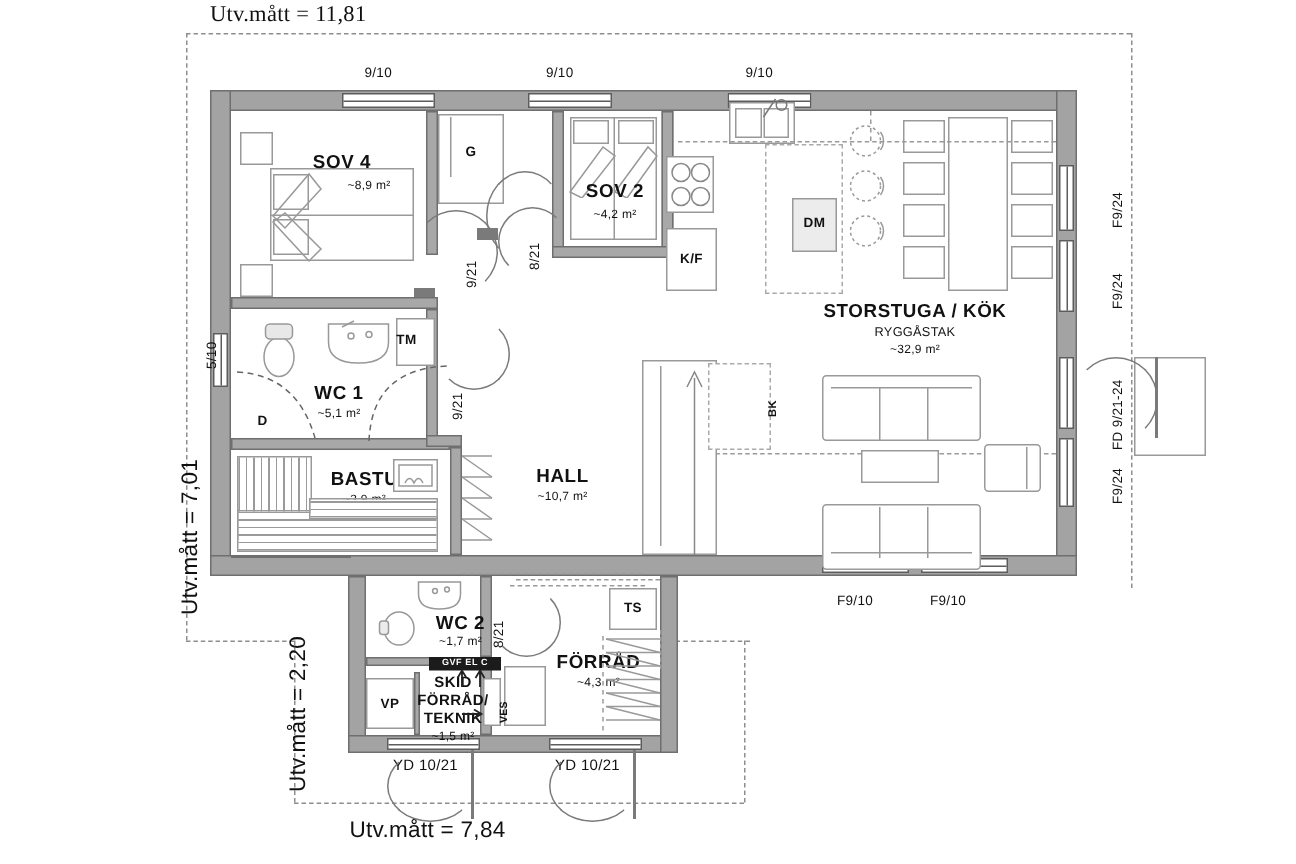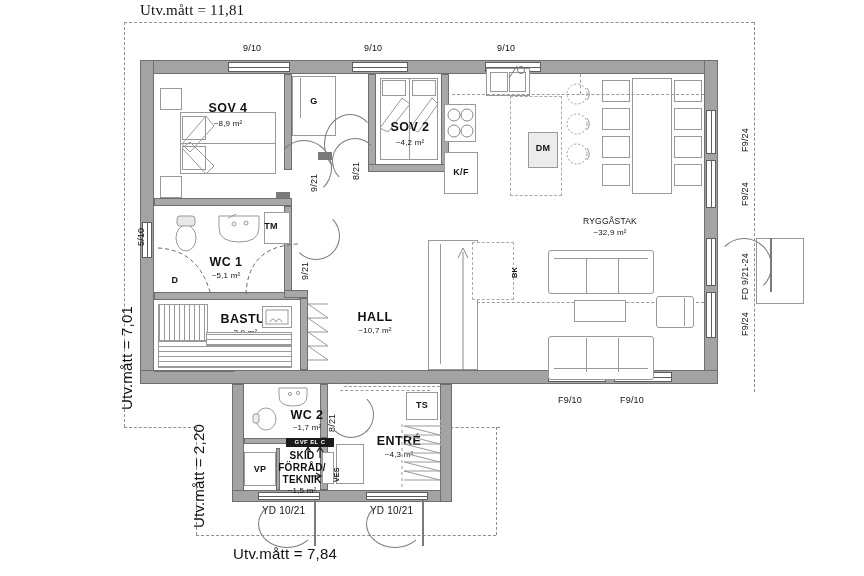--- a/index.html
+++ b/index.html
@@ -160,21 +160,21 @@
   <div class="fl h" style="left:180px;top:143px;width:96px;"></div>
   <div class="f" style="left:182px;top:116px;width:24px;height:24px;"></div>
   <div class="f" style="left:182px;top:146px;width:24px;height:24px;"></div>
   <div class="f" style="left:160px;top:88px;width:22px;height:22px;"></div>
   <div class="f" style="left:160px;top:176px;width:22px;height:22px;"></div>
   <svg class="abs" style="left:180px;top:100px;width:60px;height:86px;" viewBox="0 0 60 86">
     <path d="M2 44 L26 16 L34 26 L10 52 Z" fill="none" stroke="#999" stroke-width="1"></path>
     <path d="M2 48 L26 74 L34 66 L10 42 Z" fill="none" stroke="#999" stroke-width="1"></path>
   </svg>
   <div class="lbl room-name" style="left:198px;top:101px;width:60px;">SOV 4</div>
-  <div class="lbl room-area" style="left:198px;top:119px;width:60px;">~8,9 m²</div>
+  <div class="lbl room-area" style="left:216px;top:119px;width:60px;">~8,9 m²</div>
 
   <div class="f" style="left:292px;top:76px;width:44px;height:60px;"></div>
   <div class="fl v" style="left:300px;top:78px;height:40px;"></div>
   <div class="lbl tag" style="left:294px;top:96px;width:40px;">G</div>
 
   <div class="swing q-tr" style="left:276px;top:140px;width:54px;height:54px;"></div>
   <div class="fl" style="left:276px;top:192px;width:14px;height:6px;background:#7a7a7a;"></div>
   <div class="wlabel rot abs" style="left:309px;top:192px;">9/21</div>
 
   <div class="swing q-tl" style="left:332px;top:138px;width:44px;height:44px;"></div>
@@ -234,20 +234,21 @@
   <div class="f" style="left:602px;top:164px;width:28px;height:22px;"></div>
   <div class="f" style="left:674px;top:80px;width:28px;height:22px;"></div>
   <div class="f" style="left:674px;top:108px;width:28px;height:22px;"></div>
   <div class="f" style="left:674px;top:136px;width:28px;height:22px;"></div>
   <div class="f" style="left:674px;top:164px;width:28px;height:22px;"></div>
 
   <div class="cl h abs" style="left:452px;top:94px;width:252px;"></div>
   <div class="cl h abs" style="left:452px;top:302px;width:252px;"></div>
   <div class="cl v abs" style="left:580px;top:74px;height:20px;"></div>
 
+  <div class="lbl room-name" style="left:520px;top:200px;width:180px;">STORSTUGA / KÖK</div>
   <div class="lbl room-sub" style="left:520px;top:216px;width:180px;">RYGGÅSTAK</div>
   <div class="lbl room-area" style="left:520px;top:228px;width:180px;">~32,9 m²</div>
 
   <div class="f soft" style="left:548px;top:250px;width:106px;height:44px;"></div>
   <div class="fl h" style="left:554px;top:258px;width:94px;"></div>
   <div class="fl v" style="left:586px;top:258px;height:36px;"></div>
   <div class="fl v" style="left:618px;top:258px;height:36px;"></div>
   <div class="f" style="left:574px;top:300px;width:52px;height:22px;"></div>
   <div class="f soft" style="left:656px;top:296px;width:38px;height:32px;"></div>
   <div class="fl v" style="left:684px;top:298px;height:28px;"></div>
@@ -324,21 +325,21 @@
     <rect x="1" y="10" width="6" height="9" rx="2" stroke="#999" stroke-width="1" fill="#ececec"></rect>
   </svg>
   <svg class="abs" style="left:276px;top:386px;width:34px;height:22px;" viewBox="0 0 34 22">
     <path d="M3 2 H31 V10 Q31 20 17 20 Q3 20 3 10 Z" stroke="#999" stroke-width="1" fill="#fff"></path>
     <circle cx="14" cy="8" r="1.6" stroke="#999" stroke-width="1" fill="none"></circle>
     <circle cx="22" cy="7" r="1.6" stroke="#999" stroke-width="1" fill="none"></circle>
   </svg>
   <div class="swing q-br" style="left:328px;top:392px;width:44px;height:44px;"></div>
   <div class="wlabel rot abs" style="left:327px;top:432px;">8/21</div>
 
-  <div class="lbl room-name" style="left:364px;top:434px;width:70px;">ENTRÉ</div>
+  <div class="lbl room-name" style="left:364px;top:434px;width:70px;">FÖRRÅD</div>
   <div class="lbl room-area" style="left:364px;top:450px;width:70px;">~4,3 m²</div>
   <div class="f" style="left:336px;top:444px;width:28px;height:40px;"></div>
   <div class="f" style="left:322px;top:452px;width:12px;height:32px;"></div>
   <div class="lbl tag-sm rot abs" style="left:333px;top:482px;transform-origin:0 0;transform:rotate(-90deg);font-size:7px;">VES</div>
 
   <div class="lbl tag" style="left:280px;top:450px;width:44px;font-size:10px;">SKID</div>
   <div class="lbl tag" style="left:277px;top:462px;width:50px;font-size:10px;">FÖRRÅD/</div>
   <div class="lbl tag" style="left:280px;top:474px;width:44px;font-size:10px;">TEKNIK</div>
   <div class="lbl room-area" style="left:280px;top:486px;width:44px;">~1,5 m²</div>
   <div class="f" style="left:244px;top:452px;width:32px;height:34px;"></div>

